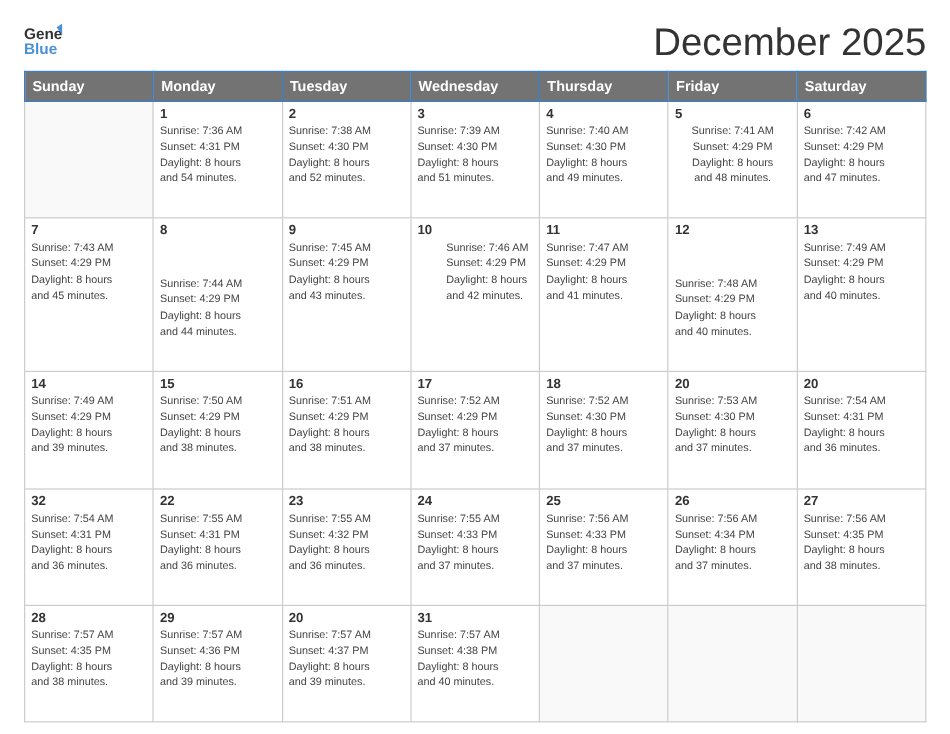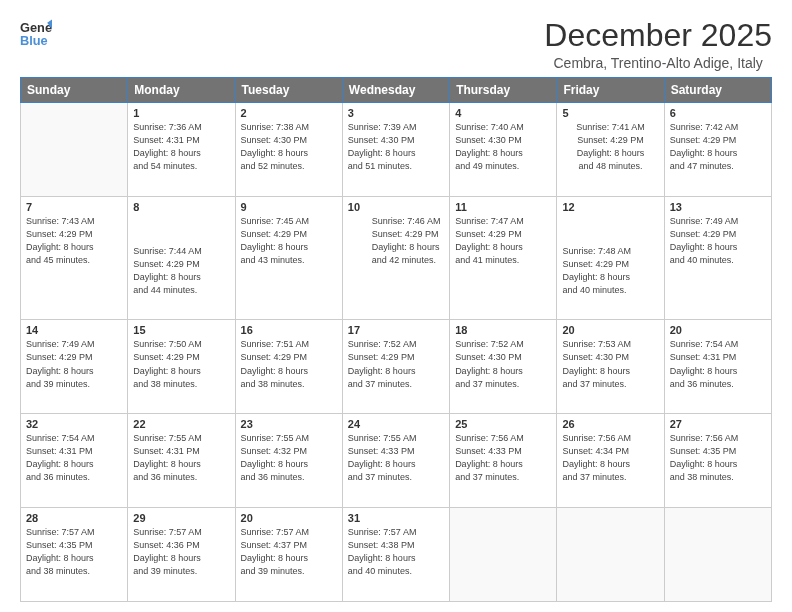--- a/index.html
+++ b/index.html
@@ -26,21 +26,21 @@
     .logo {
       display: flex;
       align-items: center;
       gap: 4px;
     }
     .logo-icon {
       width: 32px;
       height: 32px;
     }
     .title-block {
-      text-align: center;
+      text-align: left;
     }
     .month-title {
       font-size: 32px;
       font-weight: 300;
       color: #333;
       line-height: 1.1;
     }
     .location {
       font-size: 14px;
       color: #555;
@@ -91,21 +91,20 @@
   <div class="header">
     <div class="logo">
       <svg class="logo-icon" viewBox="0 0 40 40">
         <text x="0" y="18" font-size="16" font-weight="bold" fill="#333" font-family="Arial">General</text>
         <text x="0" y="34" font-size="16" font-weight="bold" fill="#4a90d9" font-family="Arial">Blue</text>
         <polygon points="34,6 40,2 40,14" fill="#4a90d9"></polygon>
       </svg>
     </div>
     <div class="title-block">
       <div class="month-title">December 2025</div>
-      <div class="location">Cembra, Trentino-Alto Adige, Italy</div>
     </div>
   </div>
 
   <table>
     <thead>
       <tr>
         <th>Sunday</th>
         <th>Monday</th>
         <th>Tuesday</th>
         <th>Wednesday</th>

